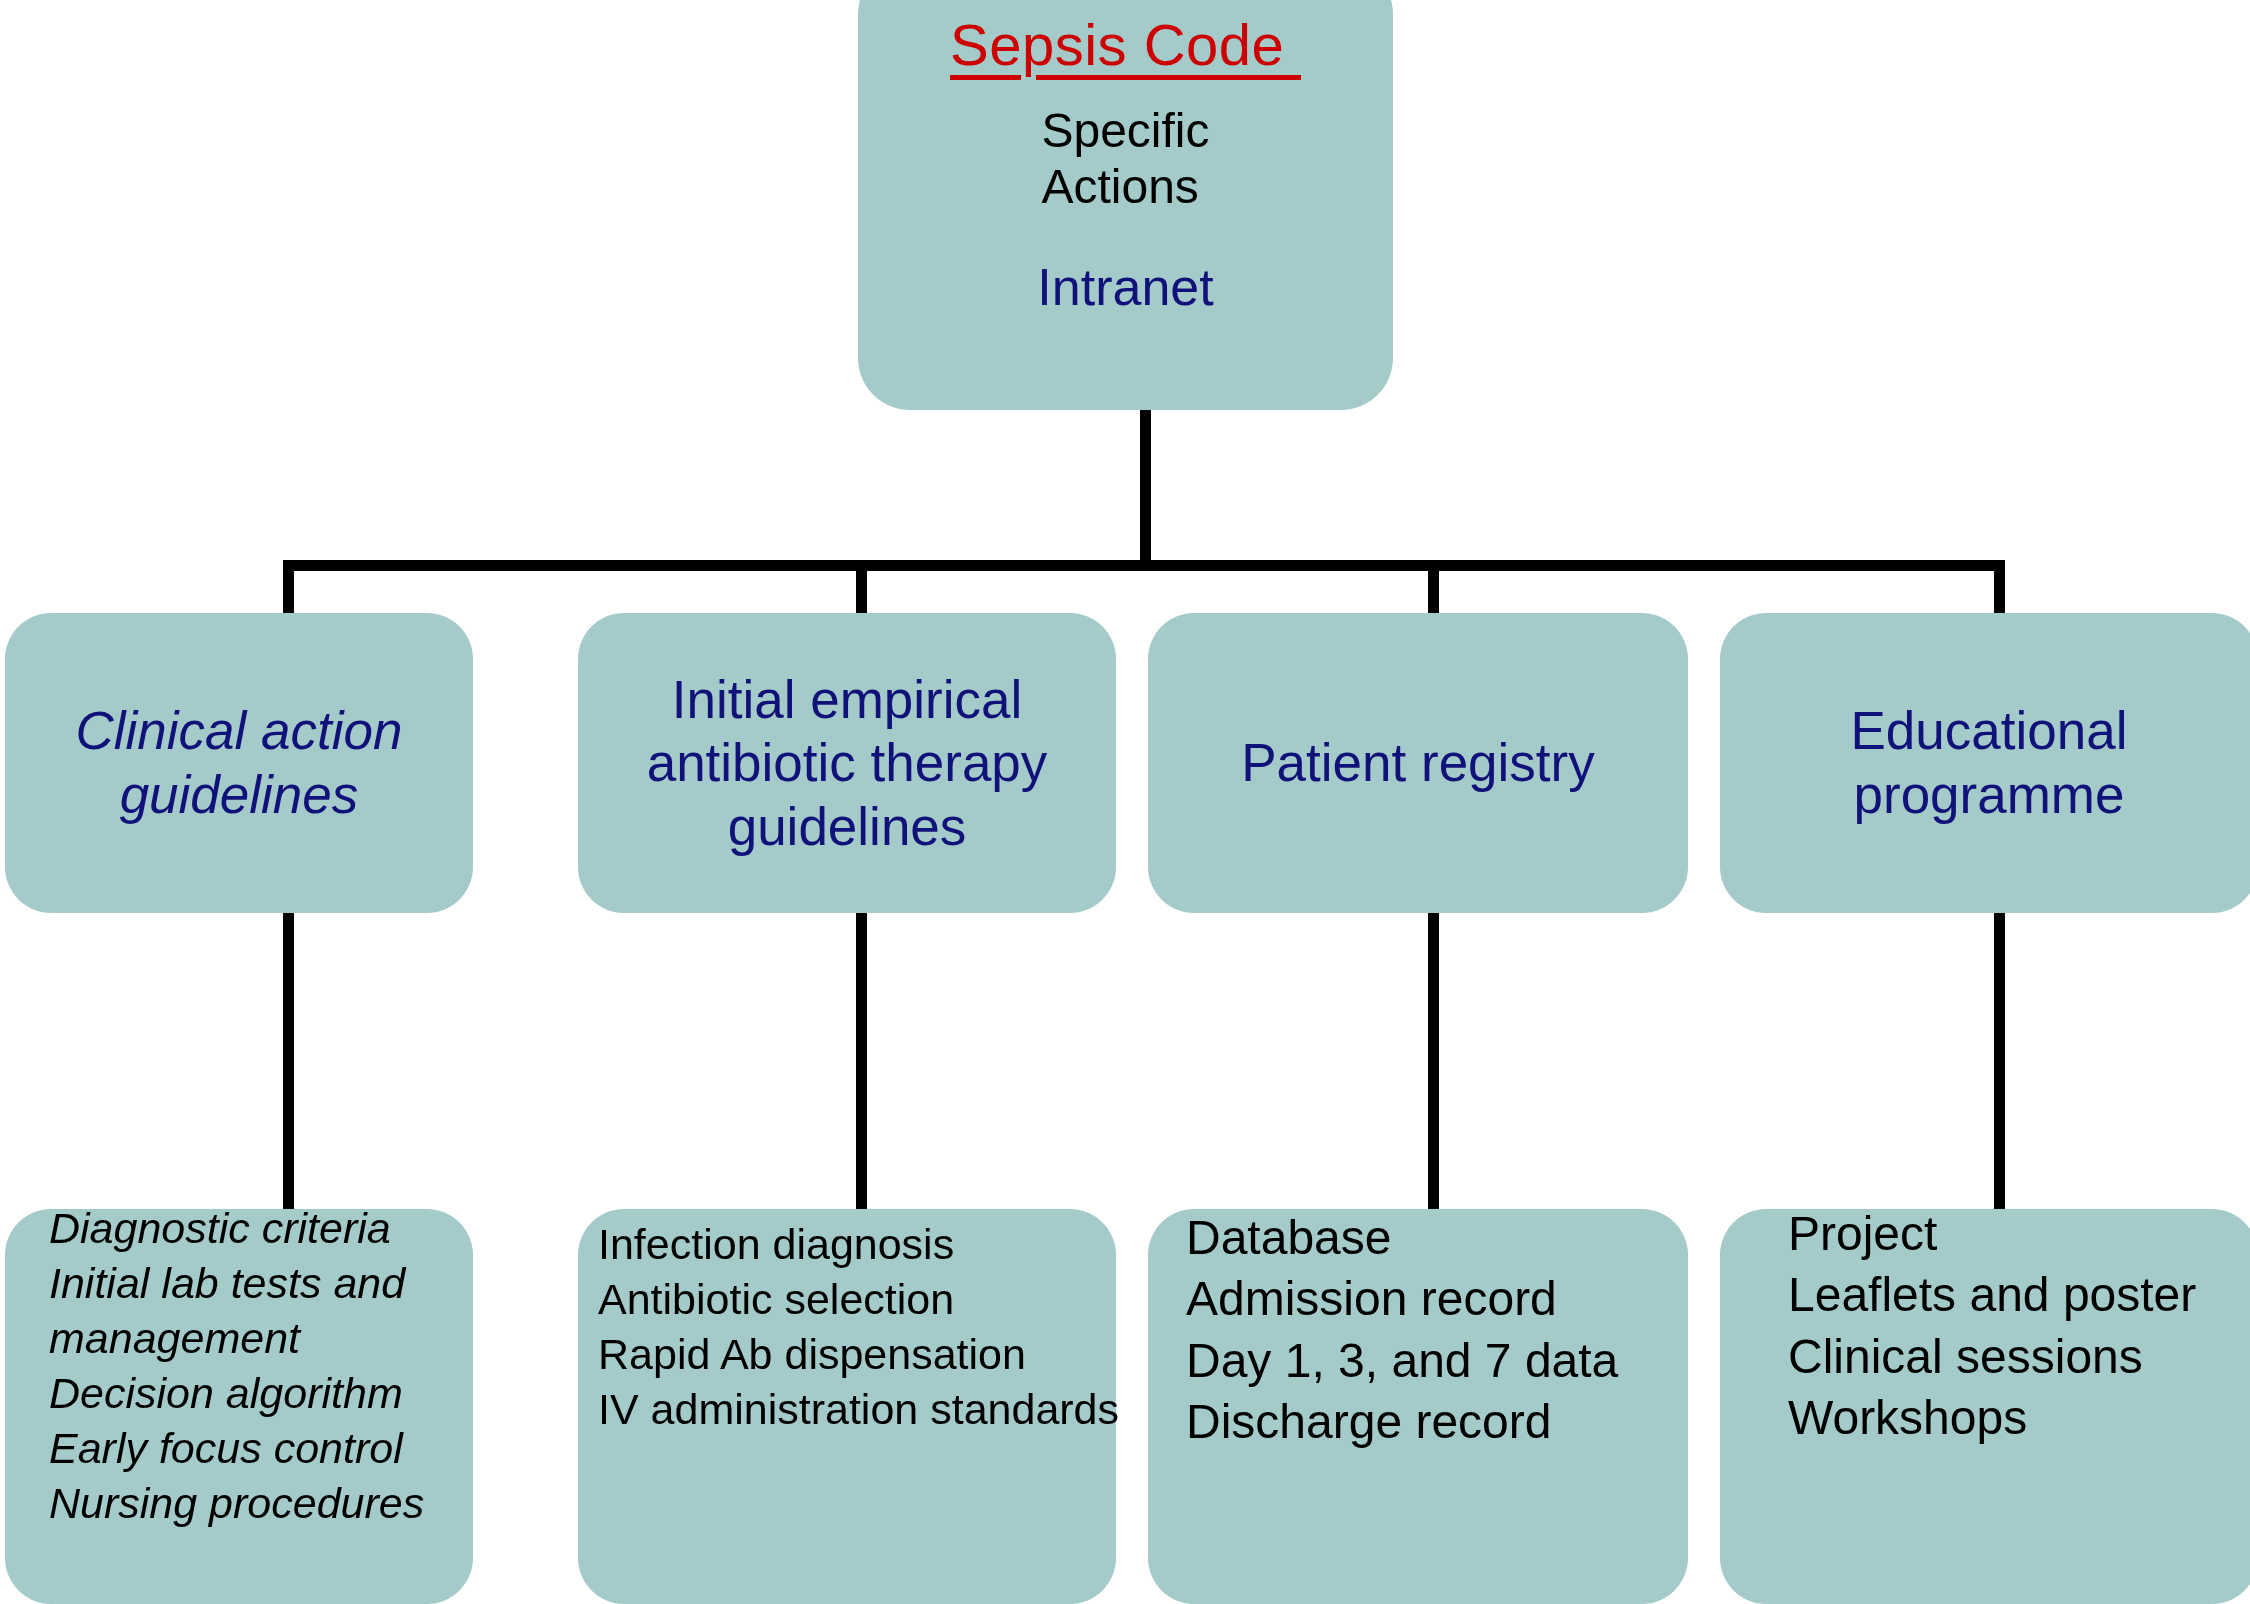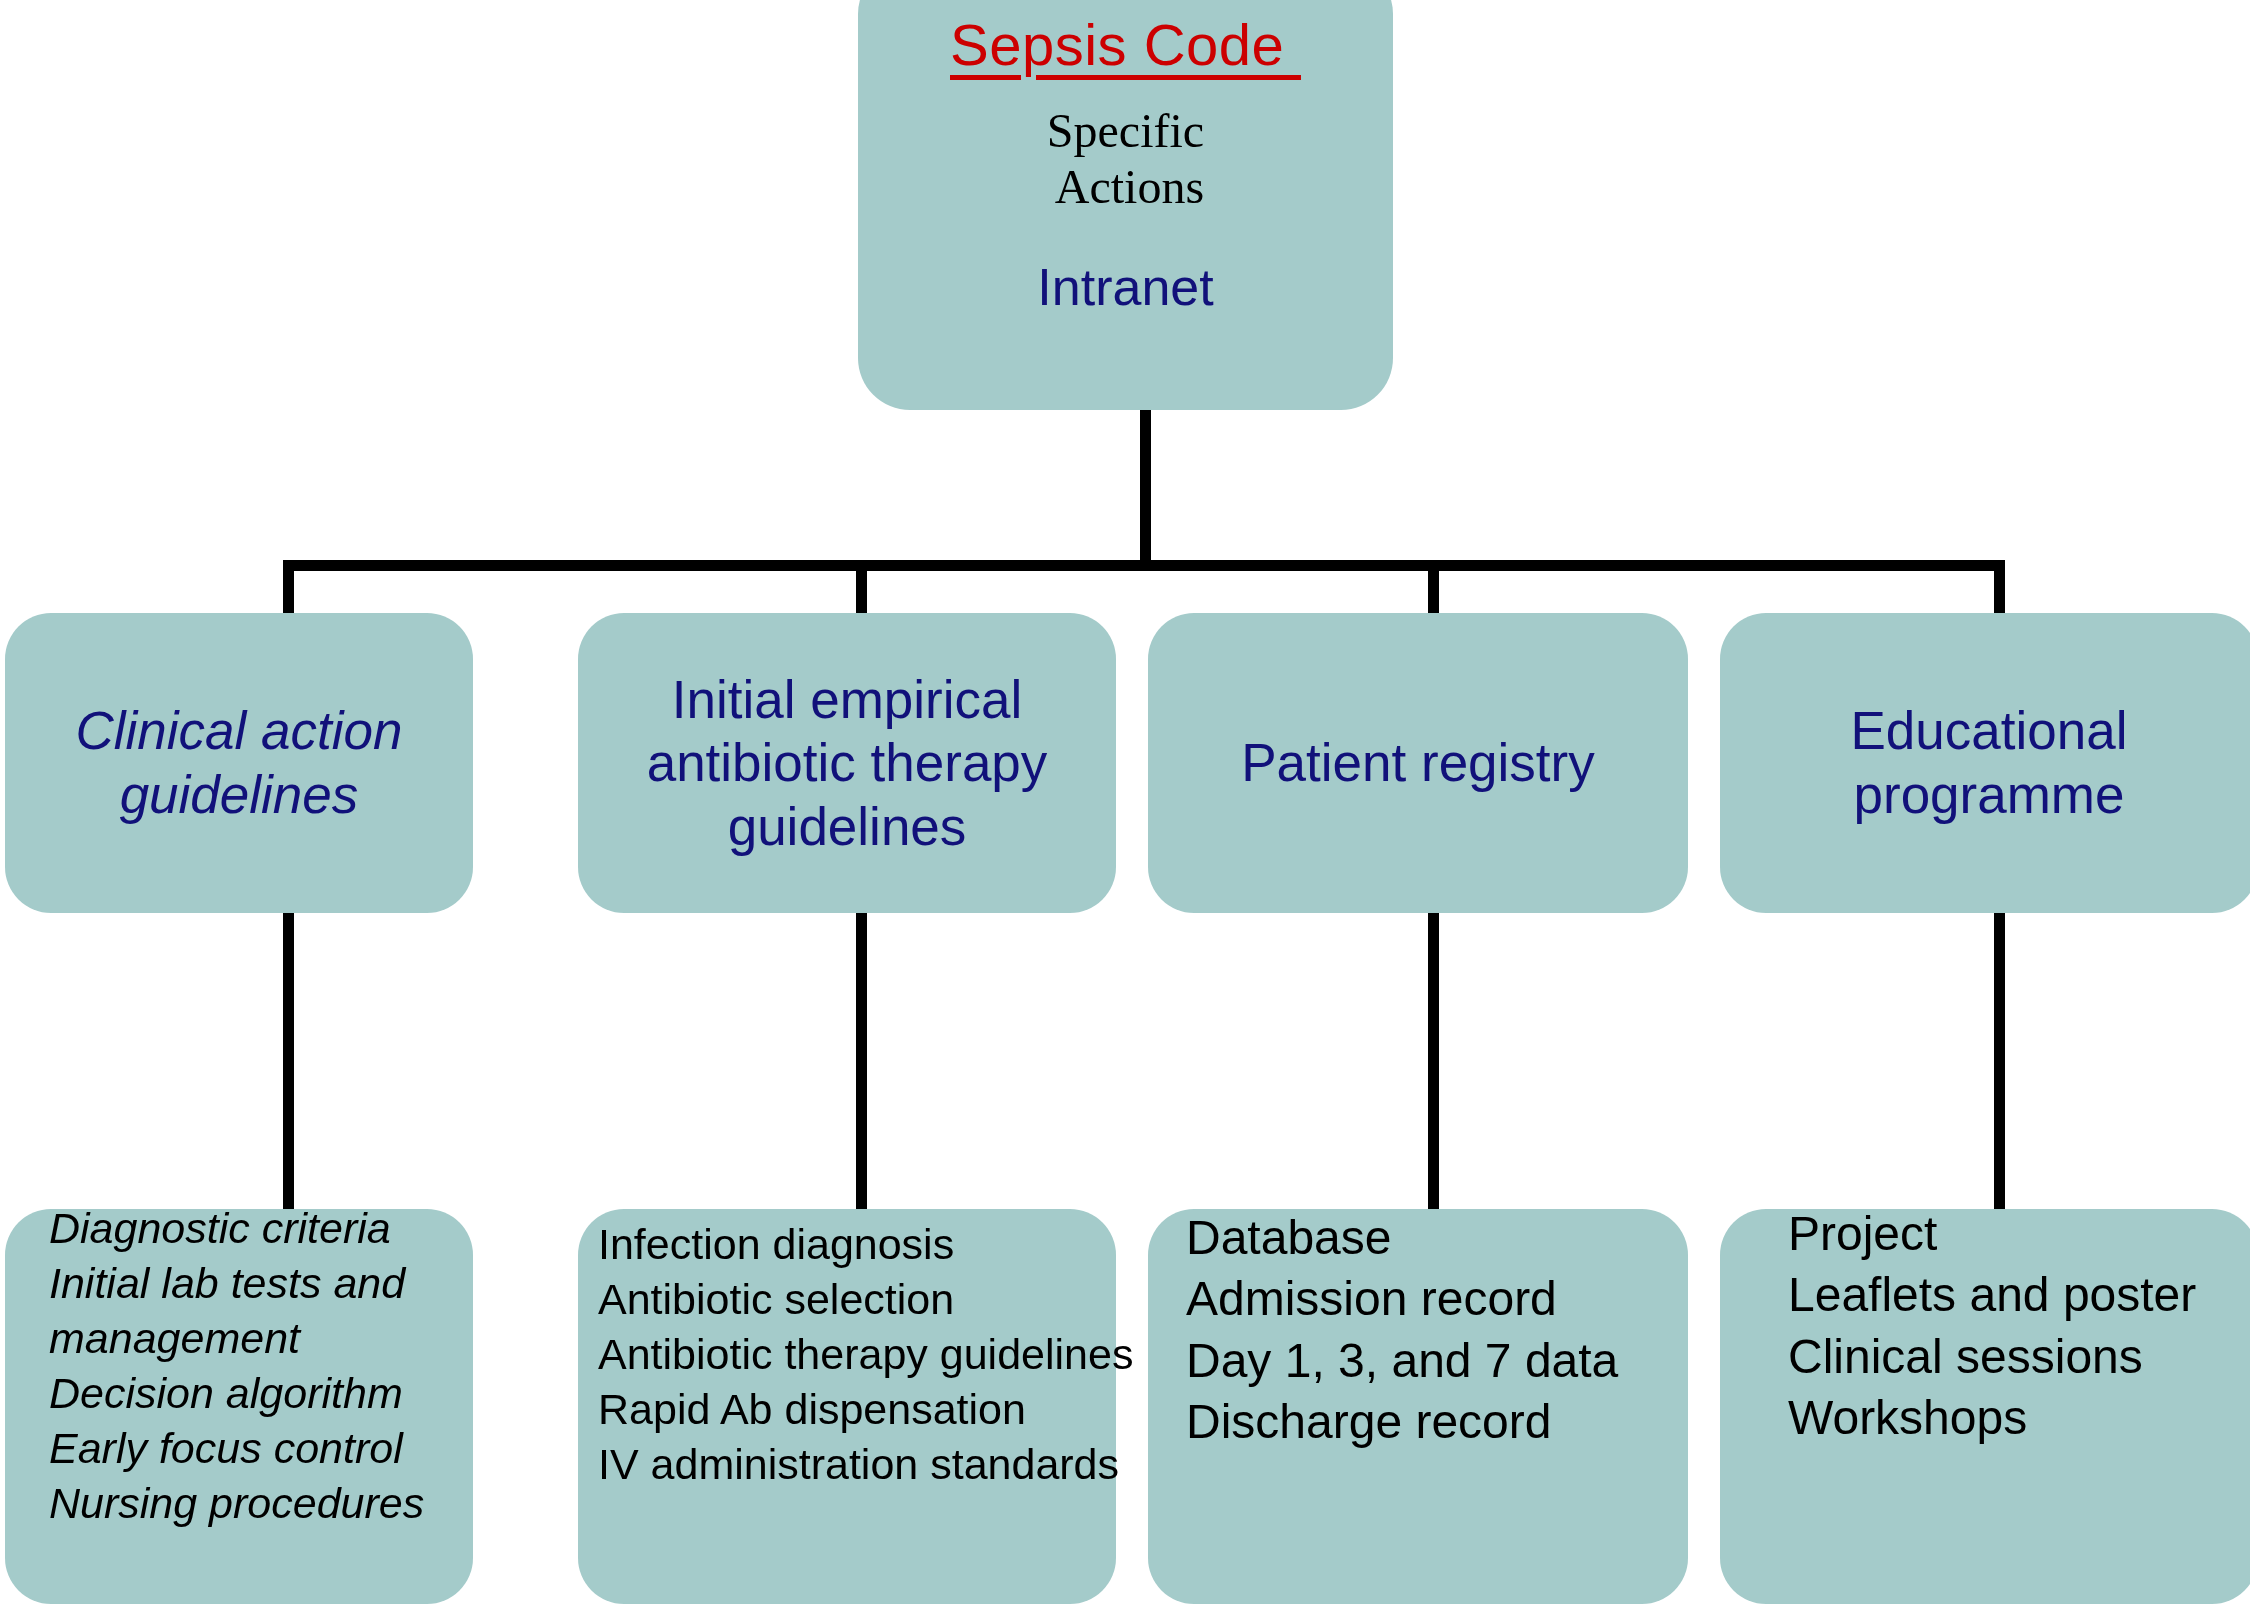--- a/index.html
+++ b/index.html
@@ -47,23 +47,22 @@
     text-decoration: underline;
     text-underline-offset: 10px;
     text-decoration-thickness: 5px;
     letter-spacing: 0.5px;
     white-space: pre;
   }
   .root-sub {
     color: #000000;
     font-size: 48px;
     line-height: 1.16;
-    text-align: right;
+    text-align: left;
     margin-top: 28px;
-    font-family: Liberation Serif, serif;
   }
   .root-link {
     color: #11117a;
     font-size: 52px;
     line-height: 1.1;
     text-align: center;
     margin-top: 44px;
   }
 
   
@@ -171,21 +170,20 @@
         <div class="wrapline">Initial lab tests and management</div>
         <div>Decision algorithm</div>
         <div>Early focus control</div>
         <div>Nursing procedures</div>
       </div>
   </div>
   <div class="node leaf-node leaf1 col1">
     <div class="leaf-list">
         <div>Infection diagnosis</div>
         <div>Antibiotic selection</div>
-        <div class="wrapline">Antibiotic therapy guidelines</div>
         <div>Rapid Ab dispensation</div>
         <div class="wrapline">IV administration standards</div>
       </div>
   </div>
   <div class="node leaf-node leaf2 col2">
     <div class="leaf-list">
         <div>Database</div>
         <div>Admission record</div>
         <div>Day 1, 3, and 7 data</div>
         <div>Discharge record</div>

